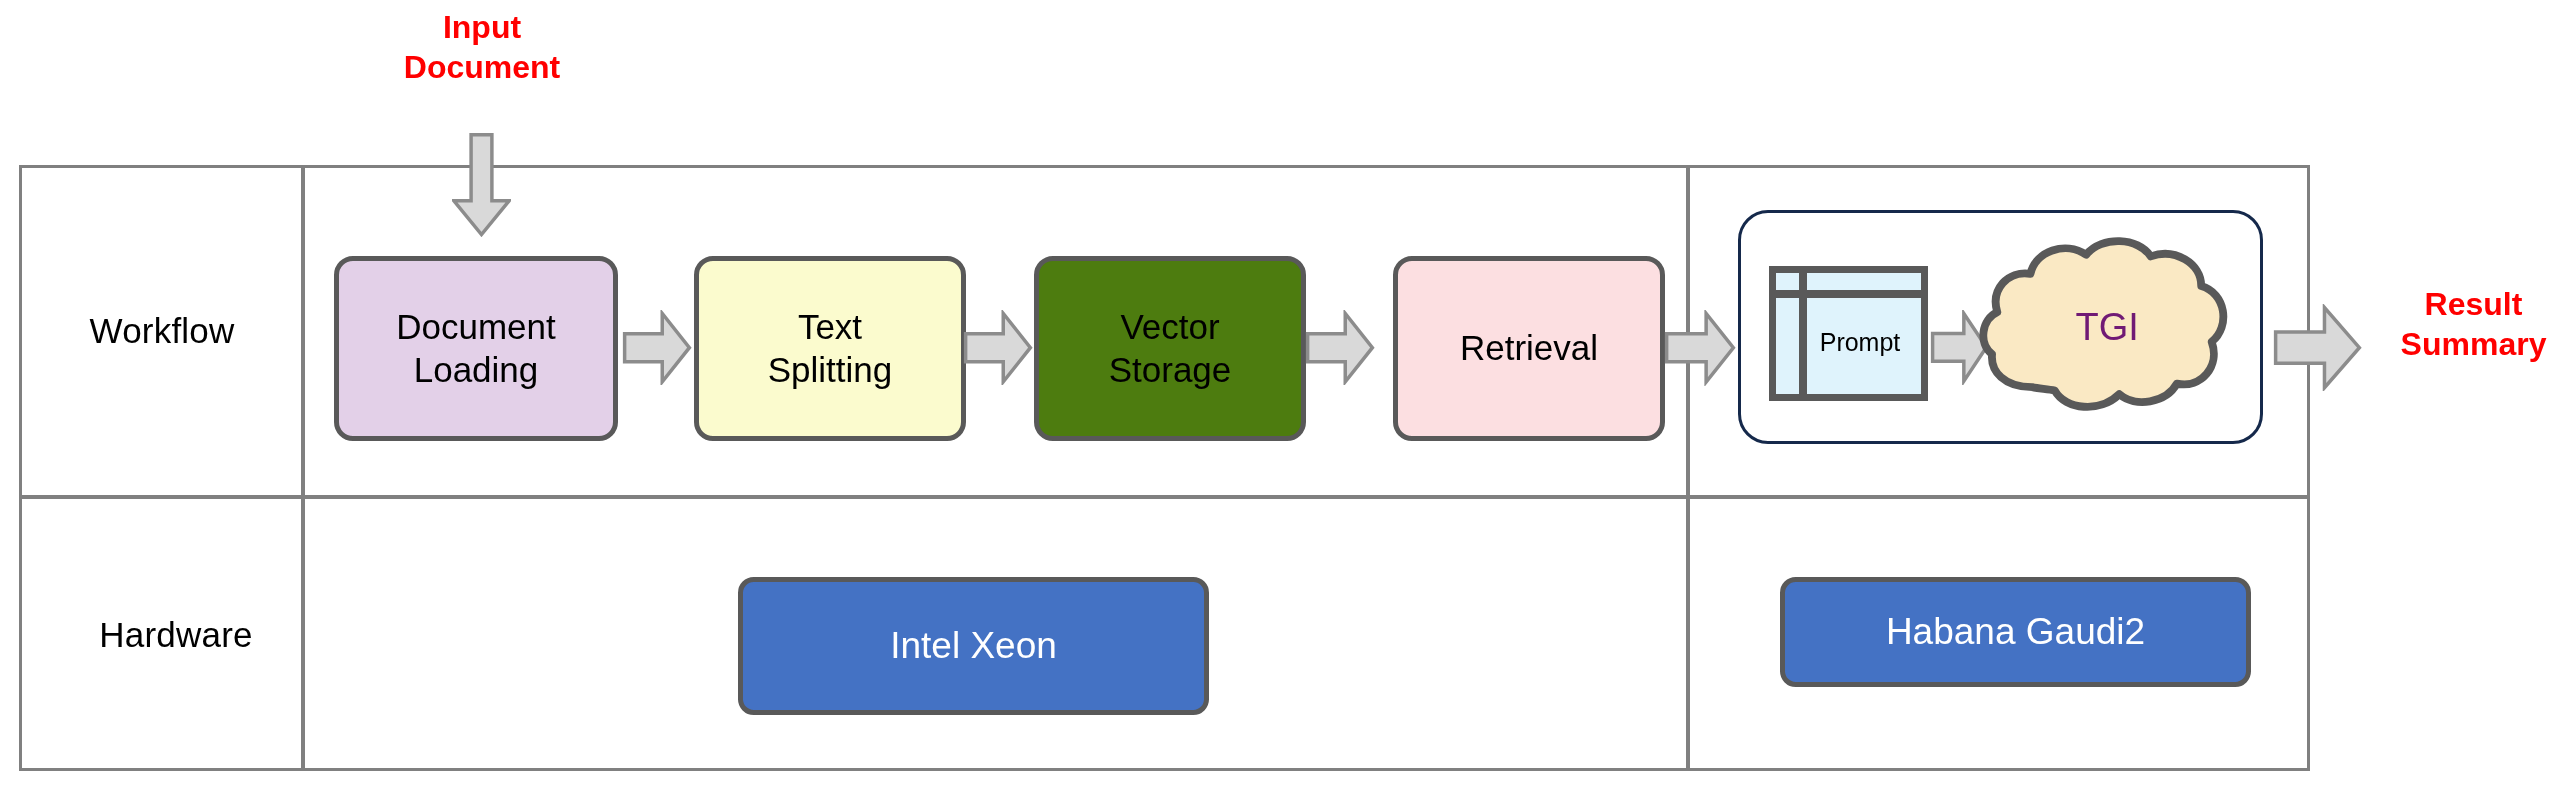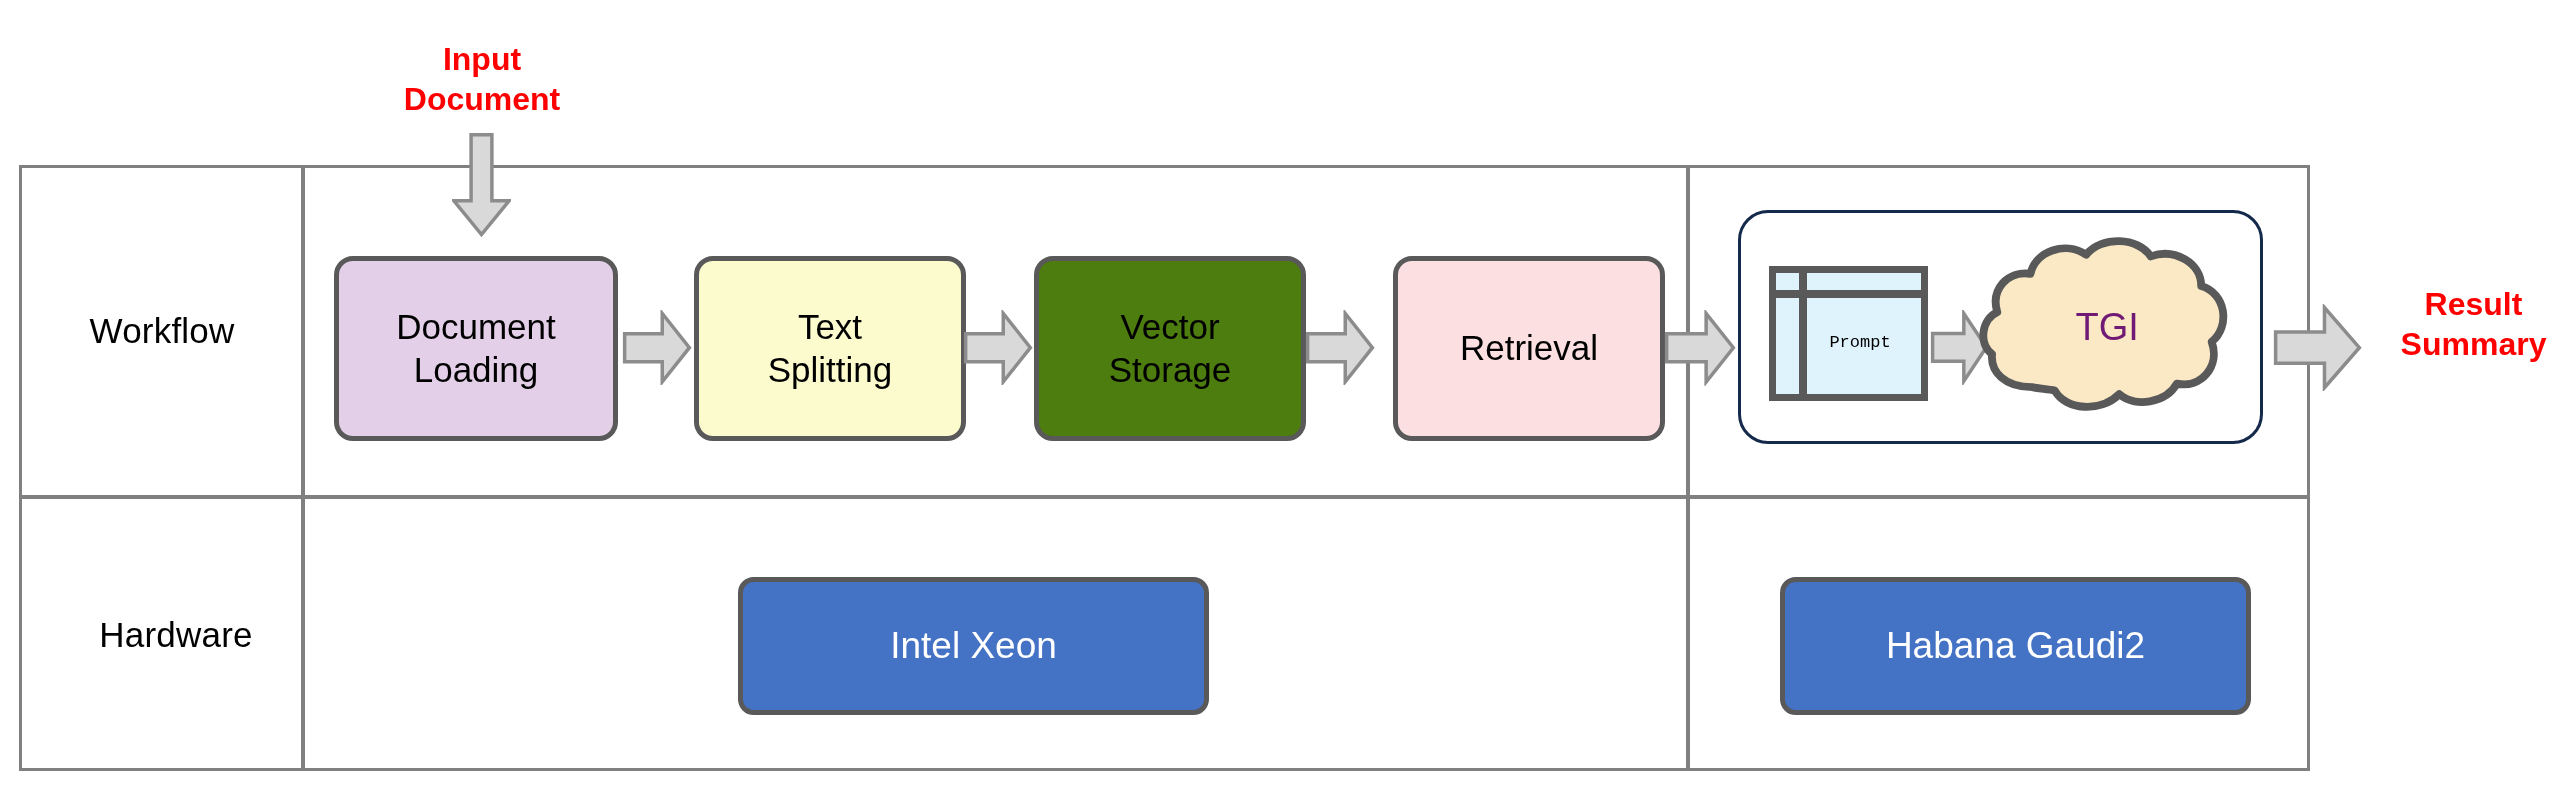--- a/index.html
+++ b/index.html
@@ -76,21 +76,20 @@
     color: #FF0000;
     font-weight: bold;
     font-size: 32px;
     line-height: 1.25;
     text-align: center;
     font-family: "Liberation Sans", sans-serif;
   }
   .note-input {
     left: 351px; top: 0px; width: 262px;
     padding-top: 7px;
-    margin-top: 32px;
   }
   .note-summary {
     left: 2371px; top: 284px; width: 205px;
   }
 
   
   .stage-box {
     border: 5.2px solid #595959;
     border-radius: 19px;
     box-sizing: border-box;
@@ -141,22 +140,22 @@
   .prompt-icon .label {
     position: absolute;
     left: 0; top: 17.4px;
     right: 0; bottom: 0;
     display: flex;
     align-items: center;
     justify-content: center;
     padding-left: 23px;
     box-sizing: border-box;
     color: #000000;
-    font-size: 17px;
-    font-family: Liberation Mono, monospace;
+    font-size: 25px;
+    font-family: Liberation Sans, sans-serif;
   }
 
   
   .tgi-cloud {
     left: 1978px; top: 232px;
     width: 253px; height: 190px;
   }
   .tgi-cloud svg { display: block; width: 253px; height: 190px; }
   .tgi-cloud .cloud-text {
     position: absolute;
@@ -178,21 +177,21 @@
     border-radius: 15.7px;
     box-sizing: border-box;
     display: flex;
     align-items: center;
     justify-content: center;
     color: #ffffff;
     font-size: 37px;
     font-family: "Liberation Sans", sans-serif;
   }
   .hw-xeon  { left: 738px;  top: 577px; width: 471px; height: 138px; }
-  .hw-gaudi { left: 1780px; top: 577px; width: 471px; height: 138px; }
+  .hw-gaudi { left: 1780px; top: 577px; width: 471px; height: 110px; }
 
   
   .arrow-right { }
   .arrow-right svg { display: block; }
   .arrow-down svg { display: block; }
 
   .ar1 { left: 622px;  top: 310px; width: 70px; height: 75px; }
   .ar2 { left: 963px; top: 310px; width: 70px; height: 75px; }
   .ar3 { left: 1305px; top: 310px; width: 70px; height: 75px; }
   .ar4 { left: 1664px; top: 310px; width: 72px; height: 75px; }

